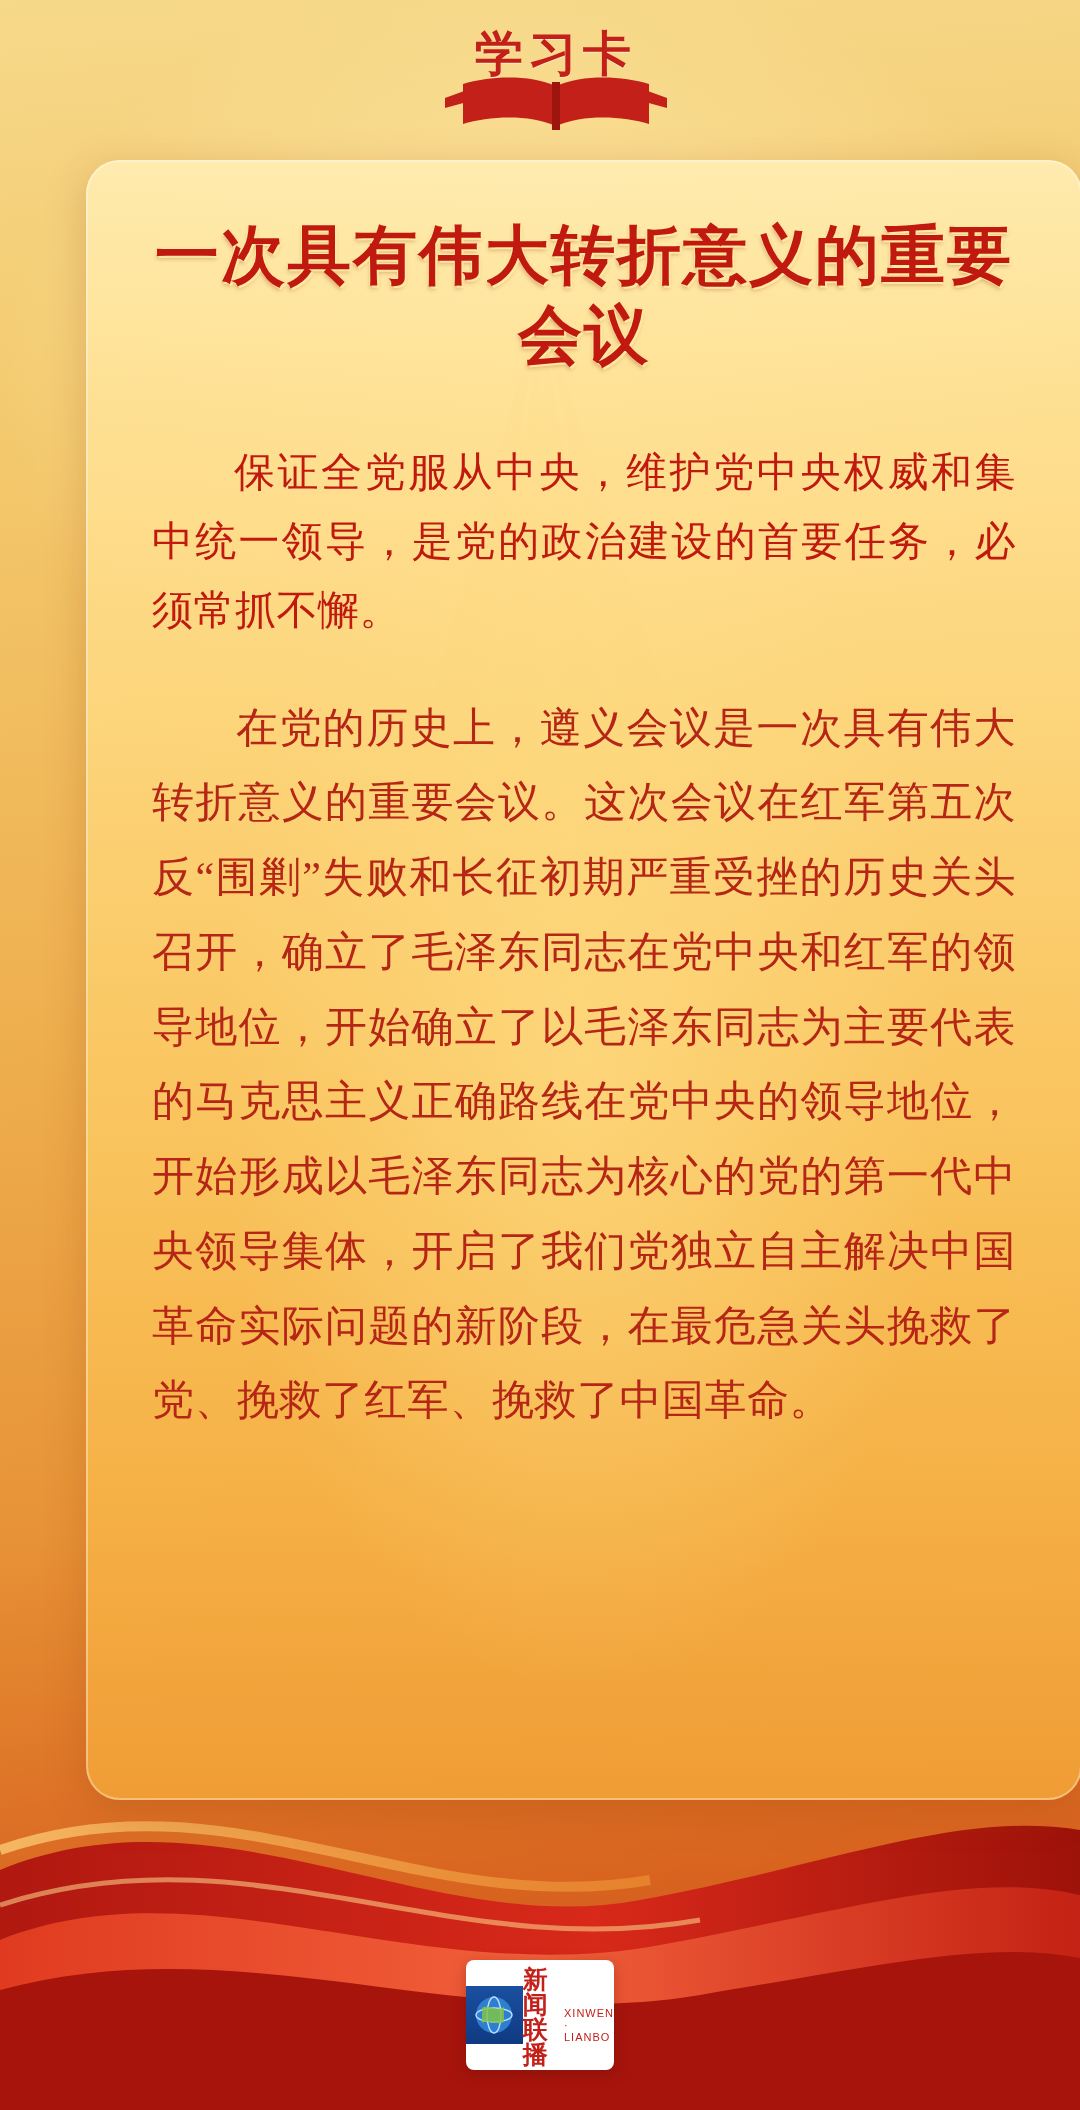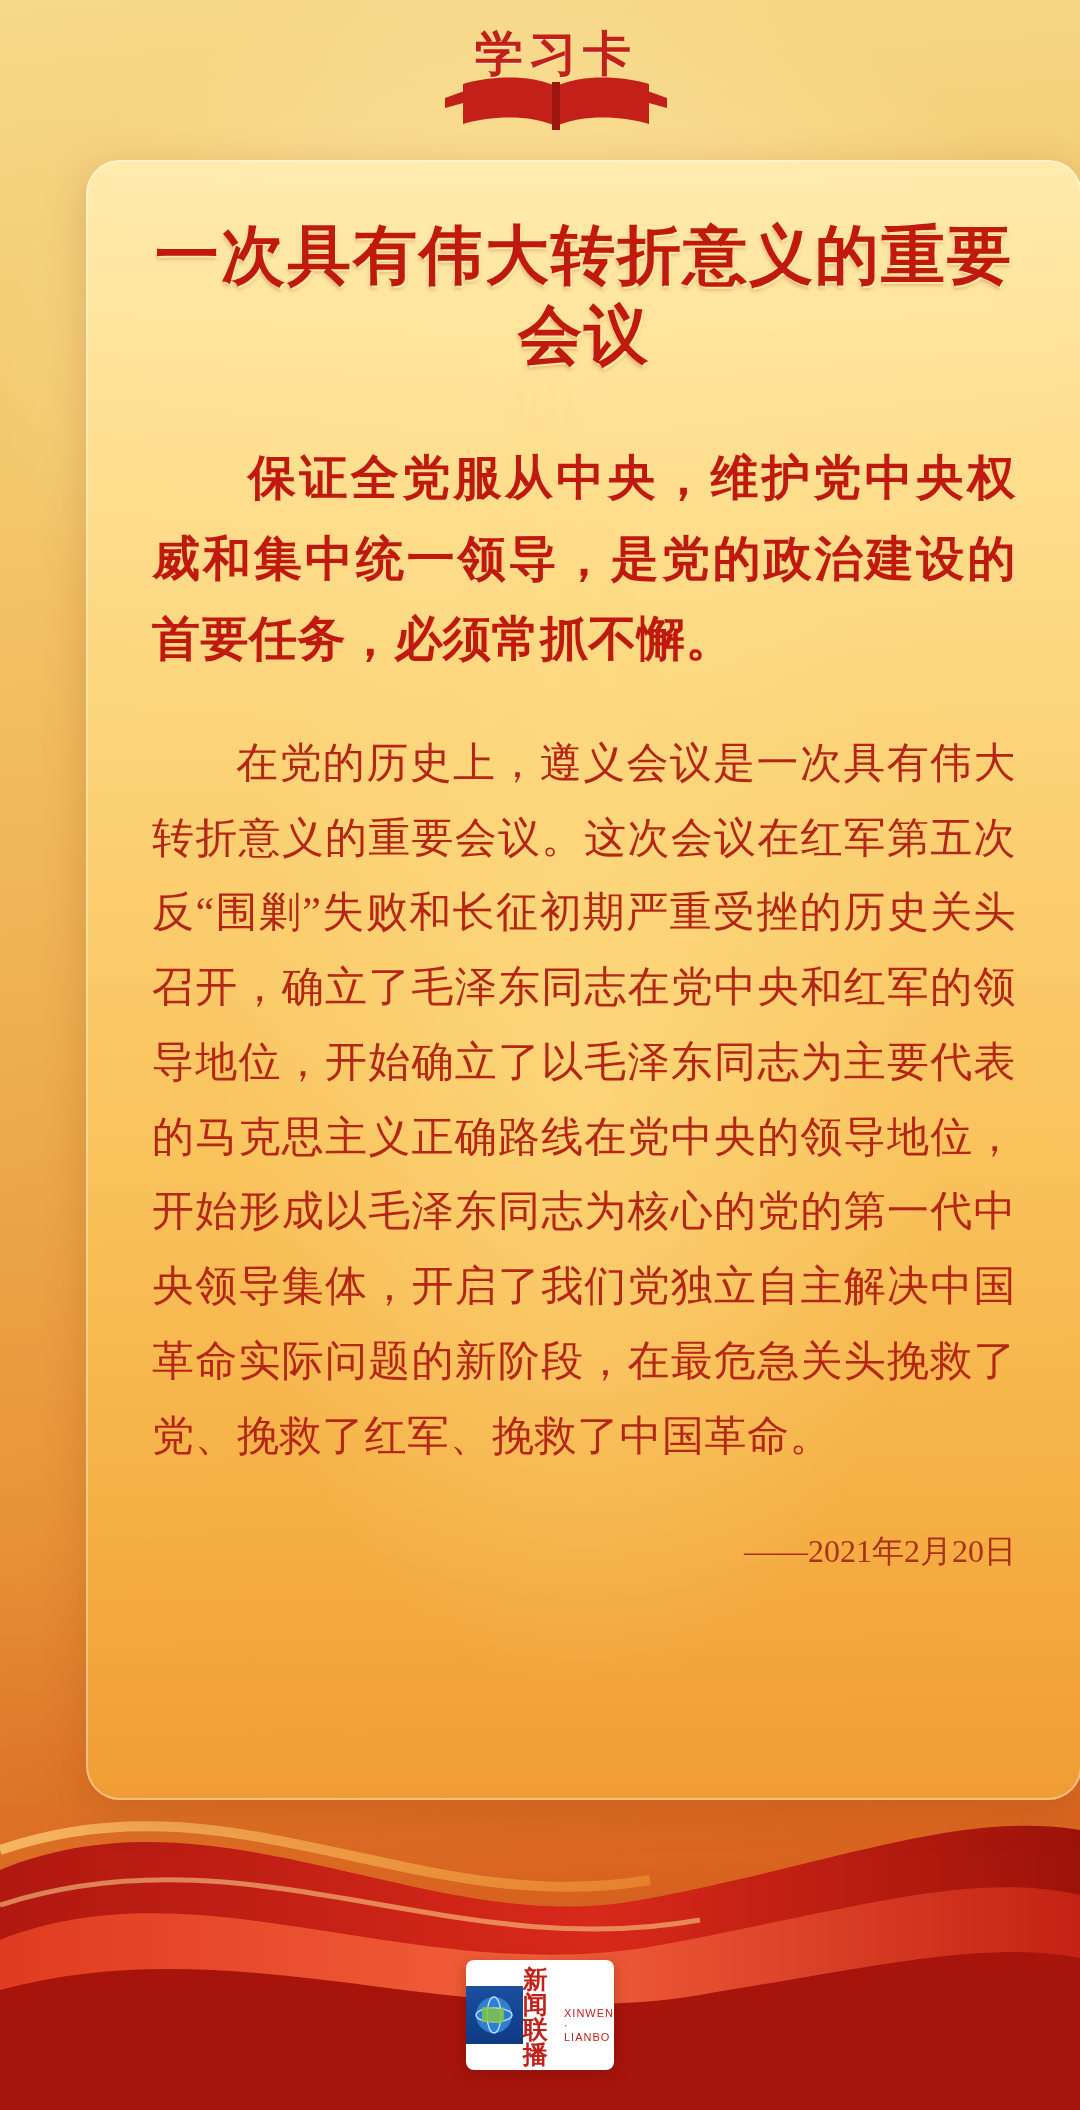--- a/index.html
+++ b/index.html
@@ -79,22 +79,22 @@
        2px 2px 0 #ffe9a0,
       -1px -1px 0 #ffe9a0,
        0 3px 4px rgba(140,40,10,.30);
     z-index:1;
   }
 
   .lead {
     position:relative;
     margin-top:62px;
     font-family:"Liberation Serif", serif;
-    font-weight:bold;
-    font-size:48px;
+    font-weight:normal;
+    font-size:41px;
     line-height:1.68;
     color:#c01a10;
     text-align:justify;
     text-indent:2em;
     letter-spacing:.5px;
     z-index:1;
   }
 
   .body-text {
     position:relative;
@@ -188,21 +188,20 @@
     <path d="M4 26 L26 18 L26 30 L4 36 Z" fill="#c3201a"></path>
     <path d="M226 26 L204 18 L204 30 L226 36 Z" fill="#c3201a"></path>
   </svg>
 </div>
 
 <div class="card">
   <div class="title">一次具有伟大转折意义的重要会议</div>
   <div class="lead">保证全党服从中央，维护党中央权威和集中统一领导，是党的政治建设的首要任务，必须常抓不懈。</div>
   <div class="body-text">在党的历史上，遵义会议是一次具有伟大转折意义的重要会议。这次会议在红军第五次反“围剿”失败和长征初期严重受挫的历史关头召开，确立了毛泽东同志在党中央和红军的领导地位，开始确立了以毛泽东同志为主要代表的马克思主义正确路线在党中央的领导地位，开始形成以毛泽东同志为核心的党的第一代中央领导集体，开启了我们党独立自主解决中国革命实际问题的新阶段，在最危急关头挽救了党、挽救了红军、挽救了中国革命。</div>
   <div class="source">
-    <div class="date">——2021年2月20日</div>
   </div>
 </div>
 
 <svg class="waves" viewBox="0 0 1080 420" preserveAspectRatio="none">
   <defs>
     <linearGradient id="w1" x1="0" y1="0" x2="1" y2="0">
       <stop offset="0%" stop-color="#b01810"></stop>
       <stop offset="55%" stop-color="#d8291a"></stop>
       <stop offset="100%" stop-color="#9d1209"></stop>
     </linearGradient>

